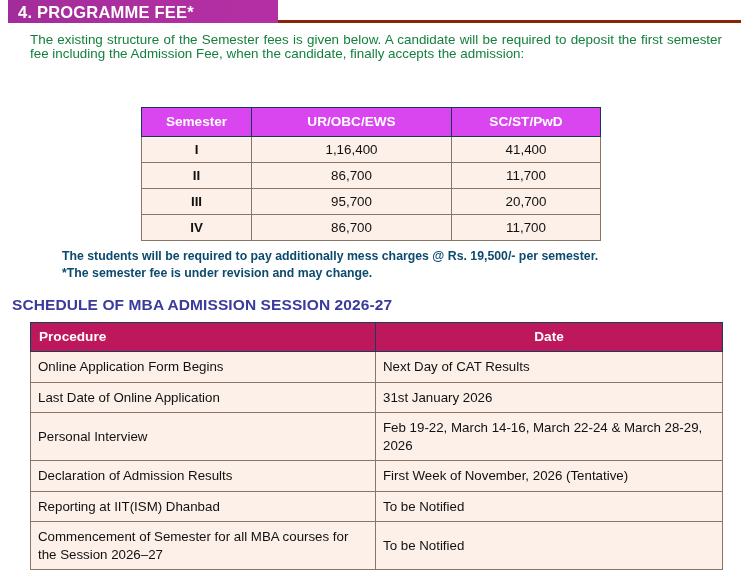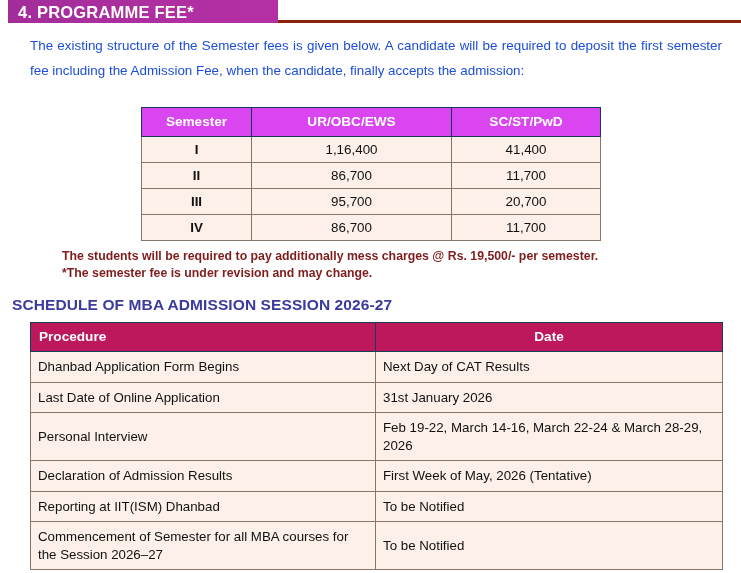--- a/index.html
+++ b/index.html
@@ -50,23 +50,23 @@
     background: #8a2408;
   }
 
   
   .intro {
     position: absolute;
     left: 30px;
     top: 33px;
     width: 692px;
     font-size: 13.4px;
-    line-height: 25px;
+    line-height: 14px;
     text-align: justify;
-    color: #1d4ed8;
+    color: #15803d;
   }
 
   
   .fee-table {
     position: absolute;
     left: 141px;
     top: 107px;
     width: 459px;
     border-collapse: collapse;
     table-layout: fixed;
@@ -96,21 +96,21 @@
   .fee-col-3 { width: 149px; }
 
   
   .notes {
     position: absolute;
     left: 62px;
     top: 248px;
     font-size: 12.3px;
     font-weight: bold;
     line-height: 17px;
-    color: #7f1d1d;
+    color: #0c4a6e;
   }
 
   
   .schedule-heading {
     position: absolute;
     left: 12px;
     top: 296px;
     font-size: 15.5px;
     font-weight: bold;
     color: #3b3b9e;
@@ -218,34 +218,34 @@
       <col class="sched-col-2">
   </colgroup>
   <thead>
     <tr>
       <th class="proc-head">Procedure</th>
       <th class="date-head">Date</th>
     </tr>
   </thead>
   <tbody>
     <tr>
-      <td class="proc">Dhanbad Application Form Begins</td>
+      <td class="proc">Online Application Form Begins</td>
       <td class="date">Next Day of CAT Results</td>
     </tr>
     <tr>
       <td class="proc">Last Date of Online Application</td>
       <td class="date">31st January 2026</td>
     </tr>
     <tr>
       <td class="proc">Personal Interview</td>
       <td class="date">Feb 19-22, March 14-16, March 22-24 &amp; March 28-29, 2026</td>
     </tr>
     <tr>
       <td class="proc">Declaration of Admission Results</td>
-      <td class="date">First Week of May, 2026 (Tentative)</td>
+      <td class="date">First Week of November, 2026 (Tentative)</td>
     </tr>
     <tr>
       <td class="proc">Reporting at IIT(ISM) Dhanbad</td>
       <td class="date">To be Notified</td>
     </tr>
     <tr>
       <td class="proc">Commencement of Semester for all MBA courses for the Session 2026–27</td>
       <td class="date">To be Notified</td>
     </tr>
   </tbody>

